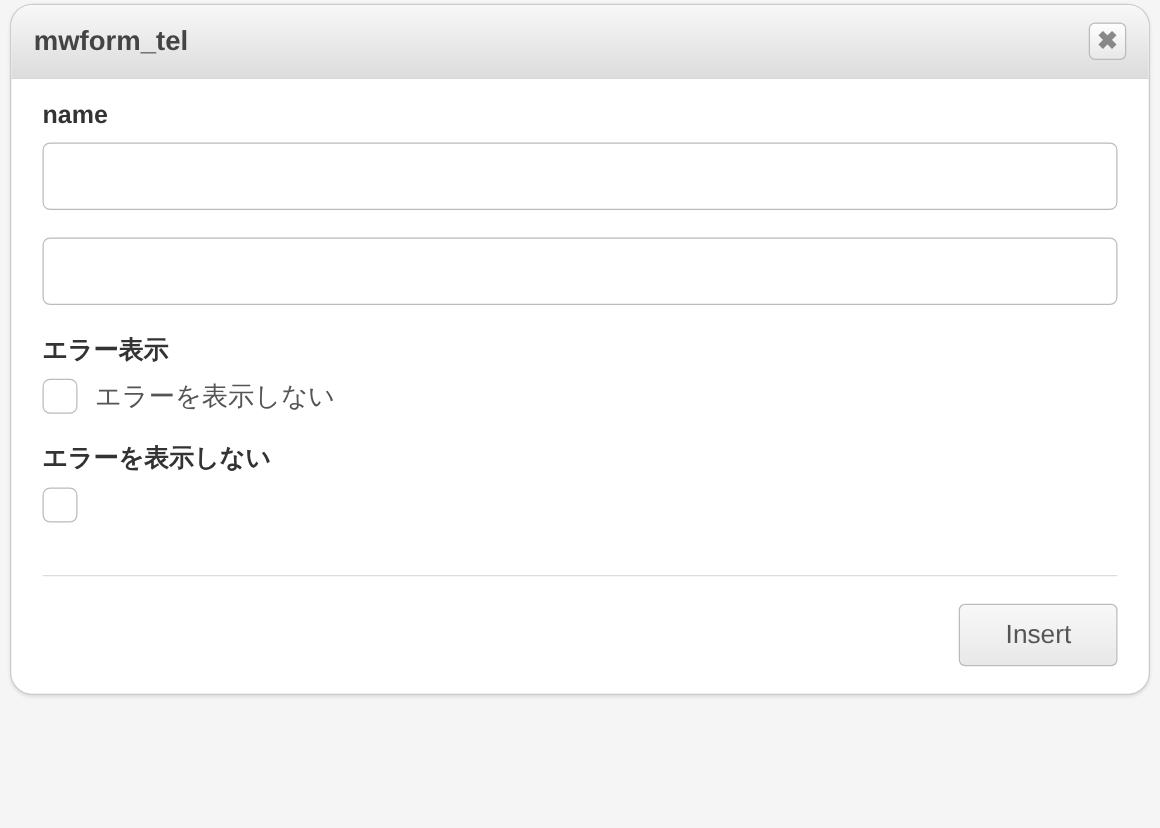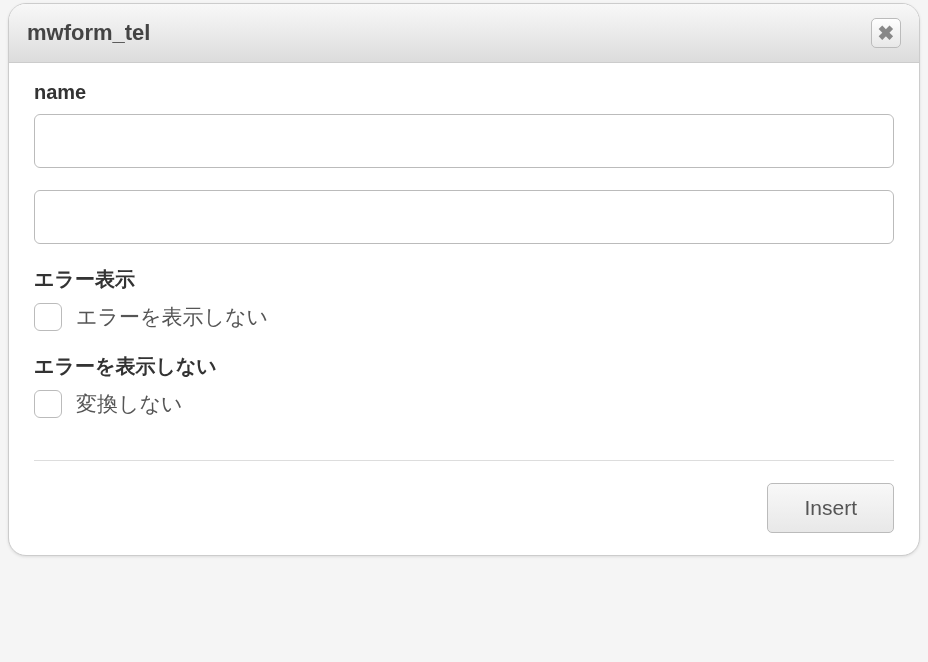--- a/index.html
+++ b/index.html
@@ -140,21 +140,20 @@
       <div class="checkbox-row">
         <div class="checkbox"></div>
         <span class="checkbox-label">エラーを表示しない</span>
       </div>
     </div>
 
     <div class="form-group">
       <label class="form-label">エラーを表示しない</label>
       <div class="checkbox-row">
         <div class="checkbox"></div>
-        <span class="checkbox-label">変換しない</span>
       </div>
     </div>
 
   </div>
 
   <div class="dialog-footer">
     <button class="button">Insert</button>
   </div>
 </div>
 

